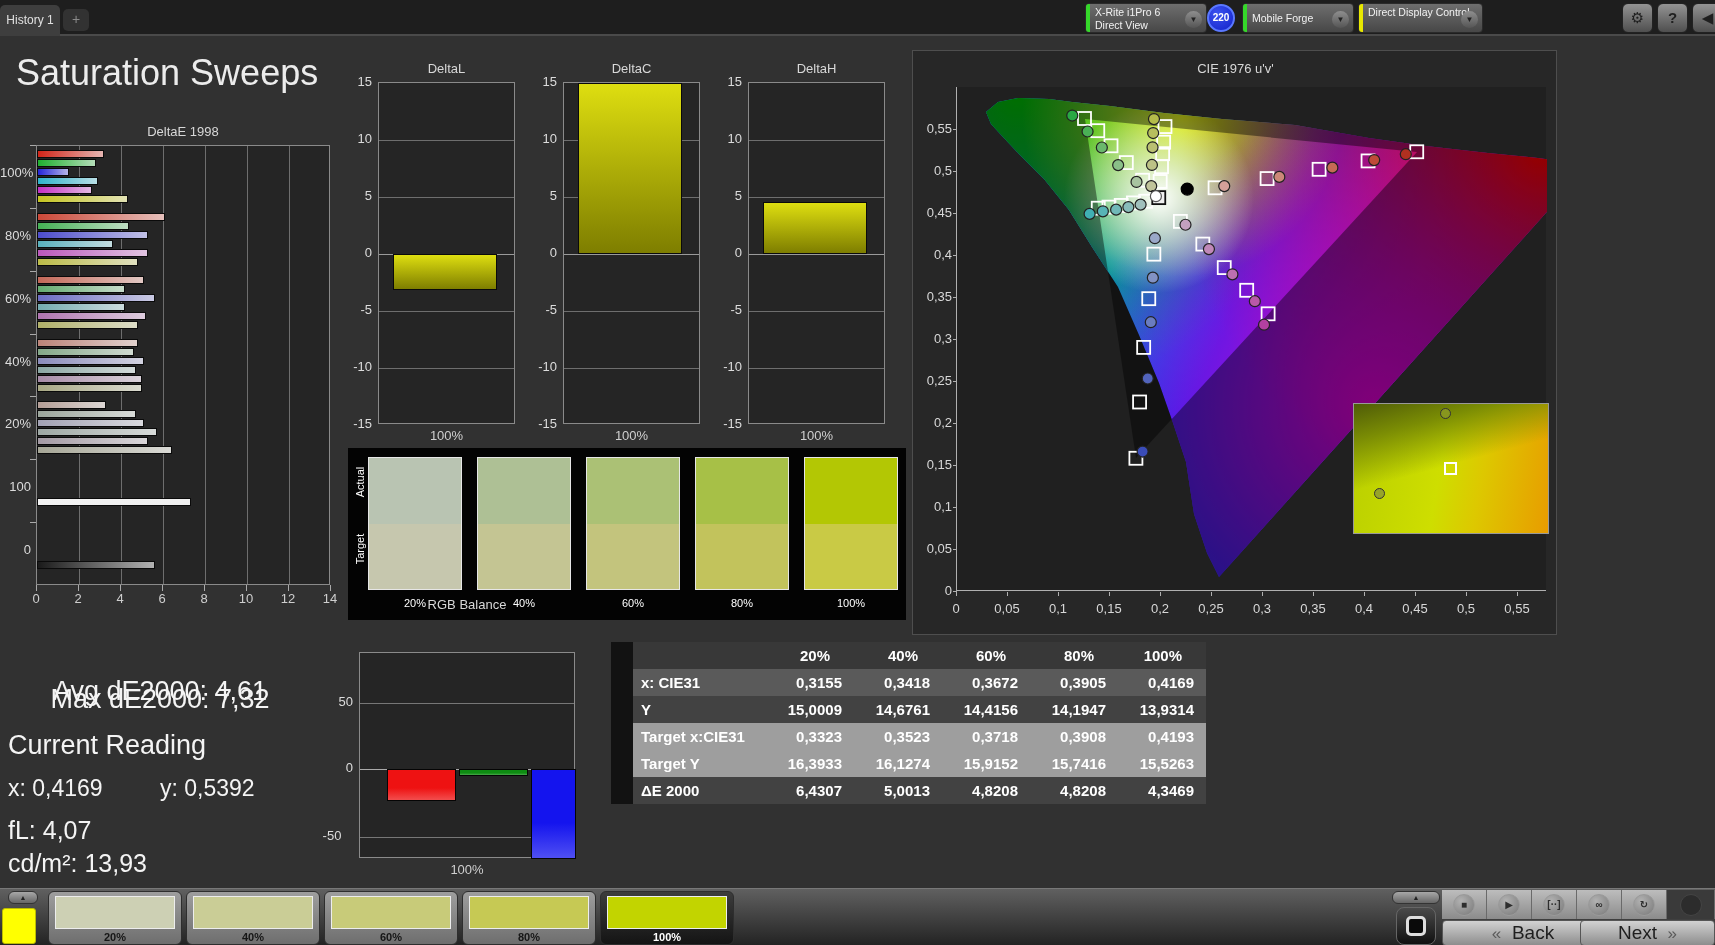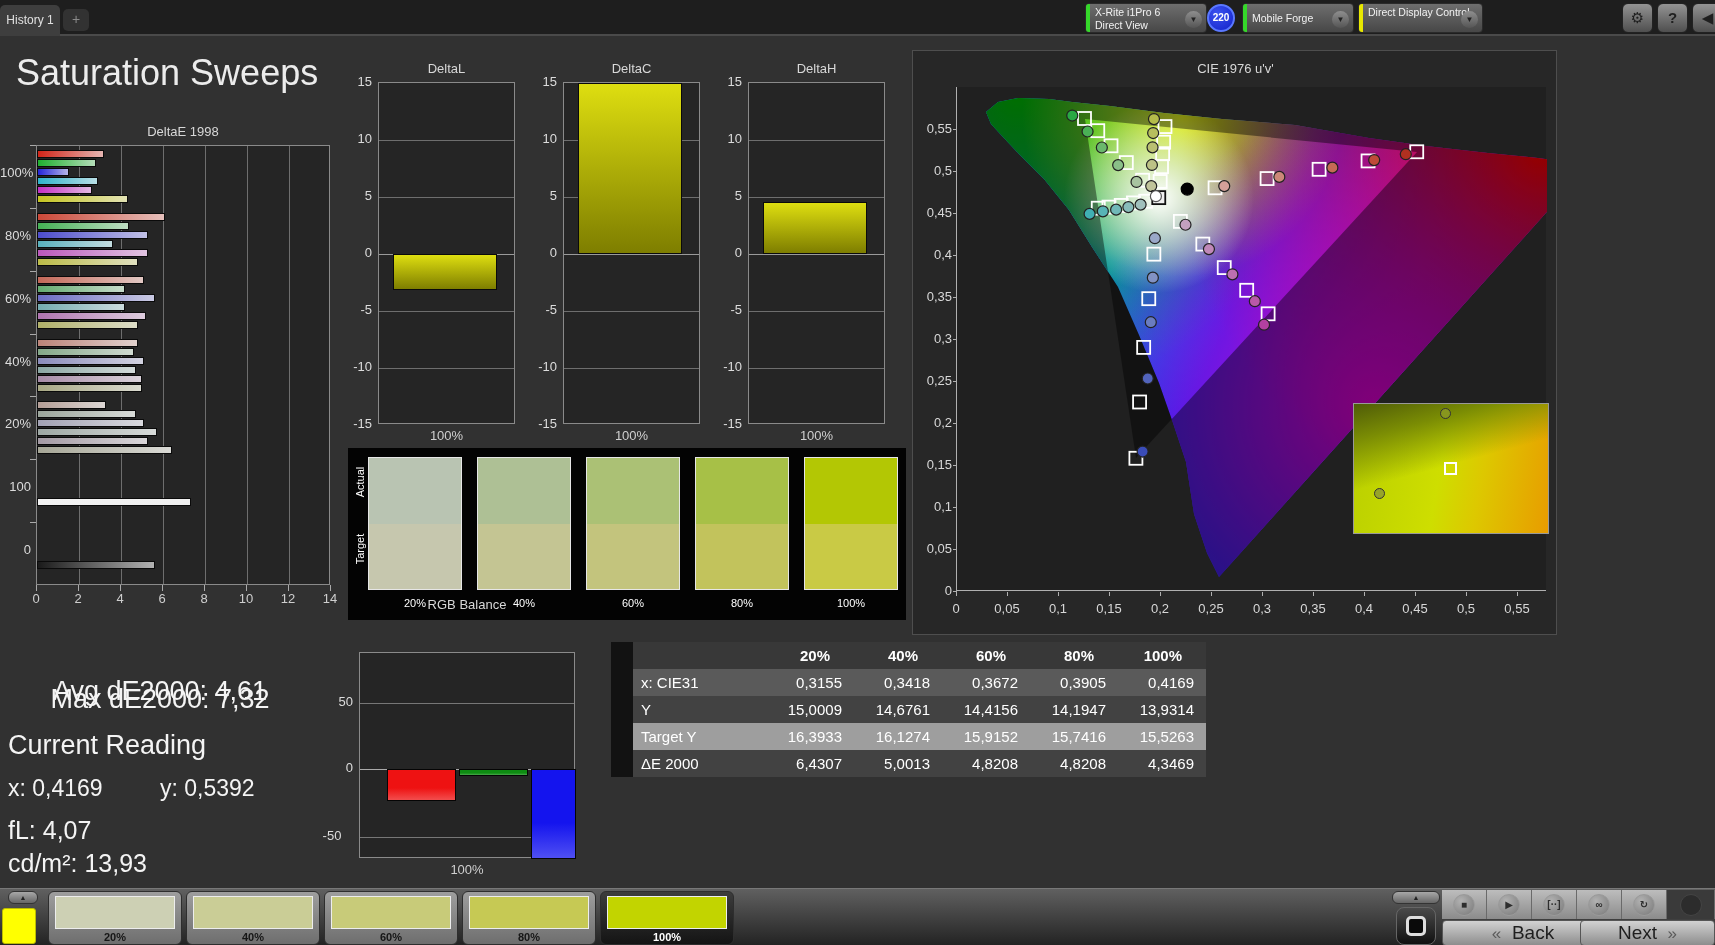--- a/index.html
+++ b/index.html
@@ -42,21 +42,21 @@
       linear-gradient(165deg, #4f5c08 0%, #7a8c04 20%, rgba(0,0,0,0) 48%),
       linear-gradient(100deg, #b9cf00 0%, #cede00 45%, #ddc800 65%, #e89c00 100%); }
   .insq { position:absolute; width:13px; height:13px; border:2px solid #fff; background:transparent; }
   .inc { position:absolute; width:11px; height:11px; border-radius:50%; border:1px solid #333; }
   
   .bigstat { position:absolute; font-size:27px; color:#f4f4f4; }
   .midstat { position:absolute; font-size:23px; color:#f4f4f4; }
   
   #meas-table { position:absolute; left:611px; top:642px; }
   .trow { display:grid; grid-template-columns:22px 133px 88px 88px 88px 88px 88px; height:27px; }
-  .tcell { font-size:15px; color:#fff; line-height:27px; white-space:nowrap; overflow:hidden; }
+  .tcell { font-size:15px; color:#fff; line-height:27px; white-space:nowrap; overflow:hidden;font-weight:bold; }
   .tval { text-align:right; padding-right:12px; }
   .thead { font-weight:bold; text-align:right; padding-right:24px; }
   .tlabel { padding-left:8px; }
   .tfirst { background:#121212; }
   
   #bottombar { position:absolute; left:0; top:888px; width:1715px; height:57px;
     background:linear-gradient(#606060,#232323); border-top:1px solid #787878; }
   .patbtn { position:absolute; top:2px; width:134px; height:54px; border-radius:6px;
     background:linear-gradient(#9e9e9e,#6e6e6e); border:1px solid #2e2e2e; }
   .patbtn.sel { background:linear-gradient(#3c3c3c,#141414); }
@@ -473,20 +473,29 @@
       <div class="tcell tfirst" style=""></div>
       <div class="tcell tlabel" style="">Y</div>
       <div class="tcell tval" style="">15,0009</div>
       <div class="tcell tval" style="">14,6761</div>
       <div class="tcell tval" style="">14,4156</div>
       <div class="tcell tval" style="">14,1947</div>
       <div class="tcell tval" style="">13,9314</div>
     </div>
     <div class="trow" style="background: rgb(158, 158, 158);">
       <div class="tcell tfirst" style=""></div>
+      <div class="tcell tlabel" style="">Target x:CIE31</div>
+      <div class="tcell tval" style="">0,3323</div>
+      <div class="tcell tval" style="">0,3523</div>
+      <div class="tcell tval" style="">0,3718</div>
+      <div class="tcell tval" style="">0,3908</div>
+      <div class="tcell tval" style="">0,4193</div>
+    </div>
+    <div class="trow" style="background: rgb(158, 158, 158);">
+      <div class="tcell tfirst" style=""></div>
       <div class="tcell tlabel" style="">Target Y</div>
       <div class="tcell tval" style="">16,3933</div>
       <div class="tcell tval" style="">16,1274</div>
       <div class="tcell tval" style="">15,9152</div>
       <div class="tcell tval" style="">15,7416</div>
       <div class="tcell tval" style="">15,5263</div>
     </div>
     <div class="trow" style="background: rgb(66, 66, 66);">
       <div class="tcell tfirst" style=""></div>
       <div class="tcell tlabel" style="">ΔE 2000</div>

